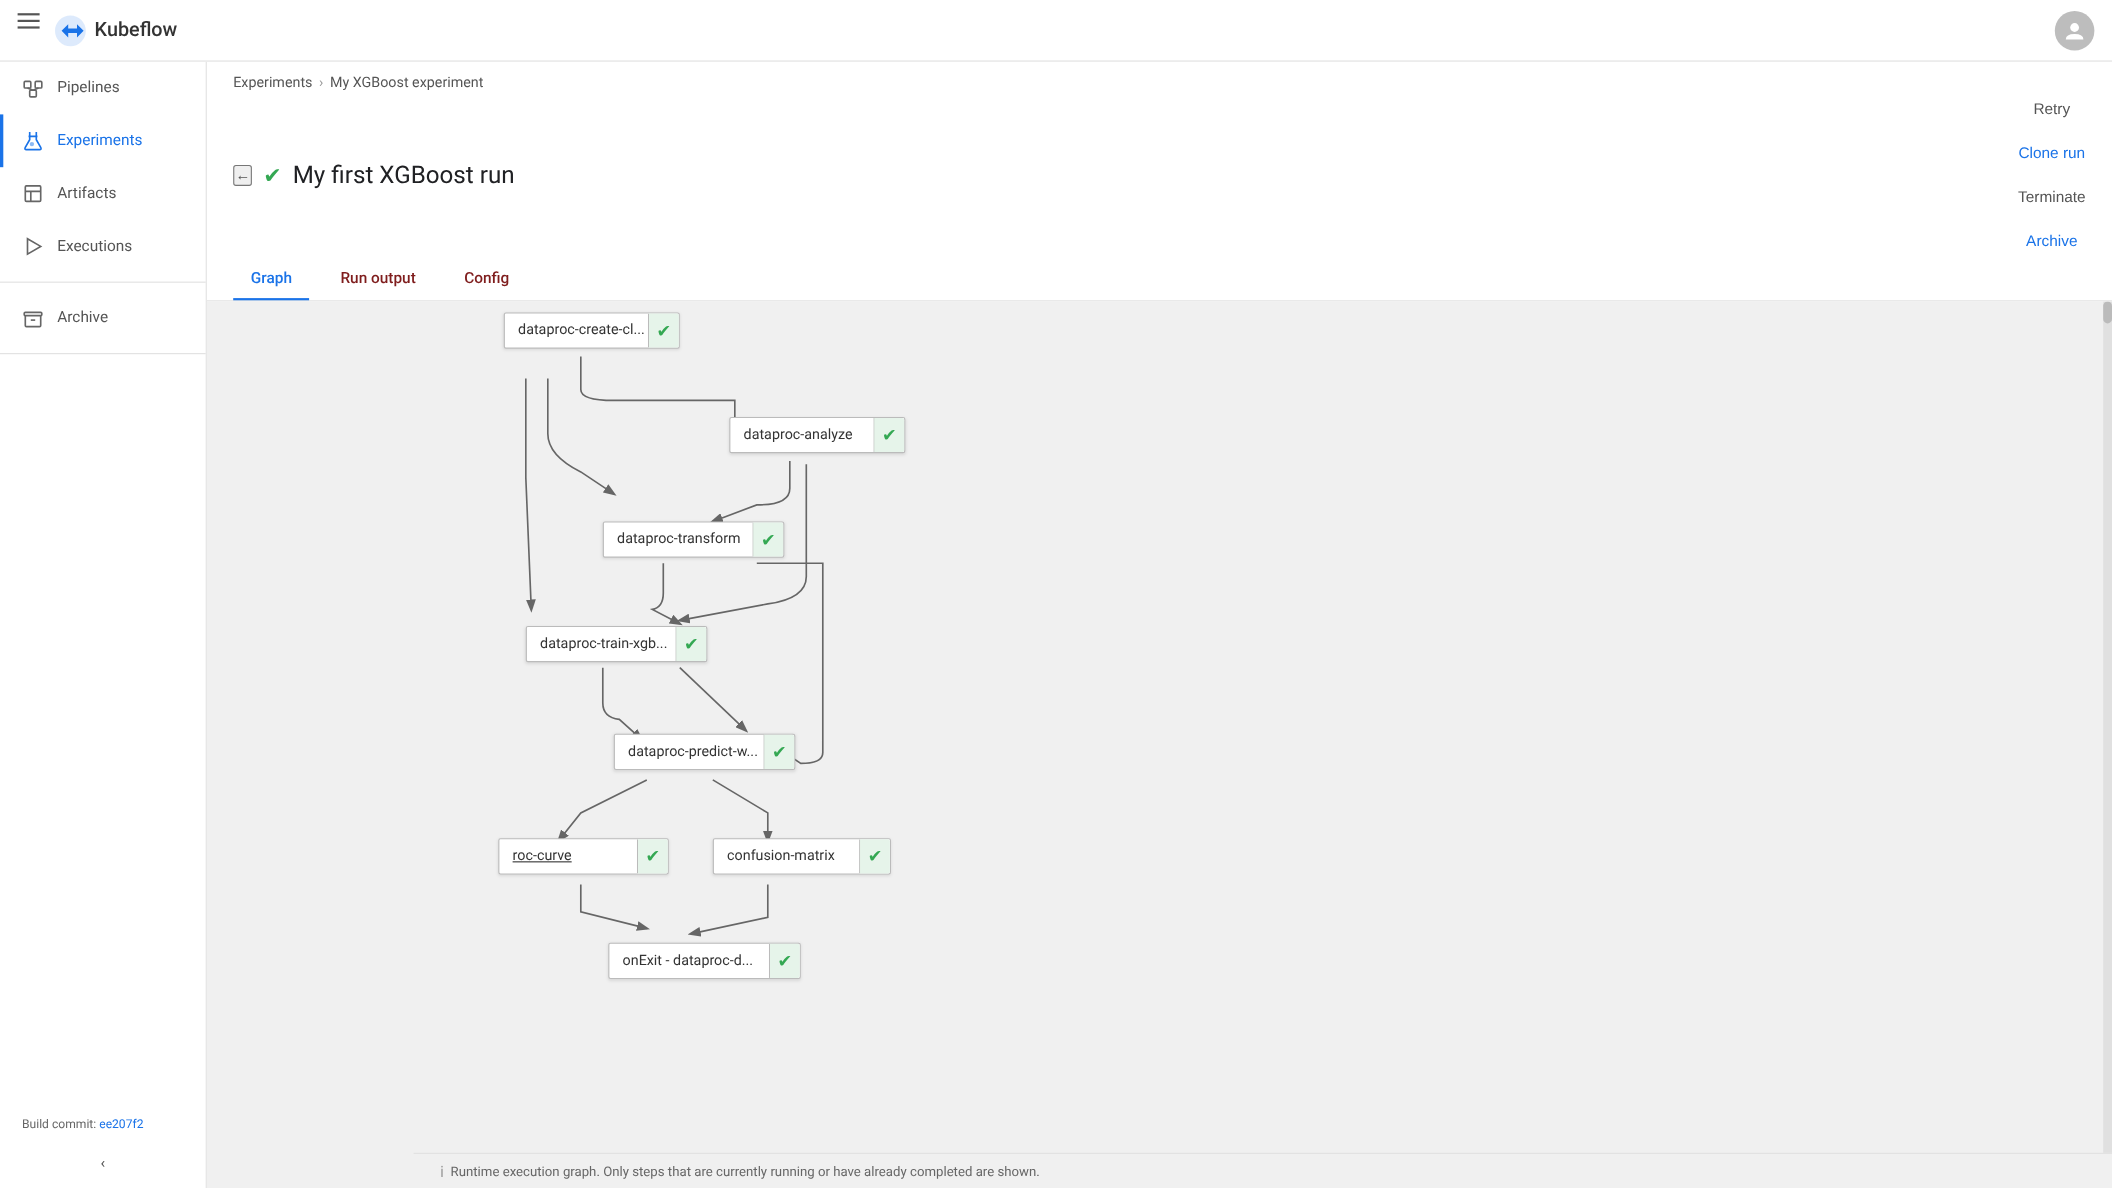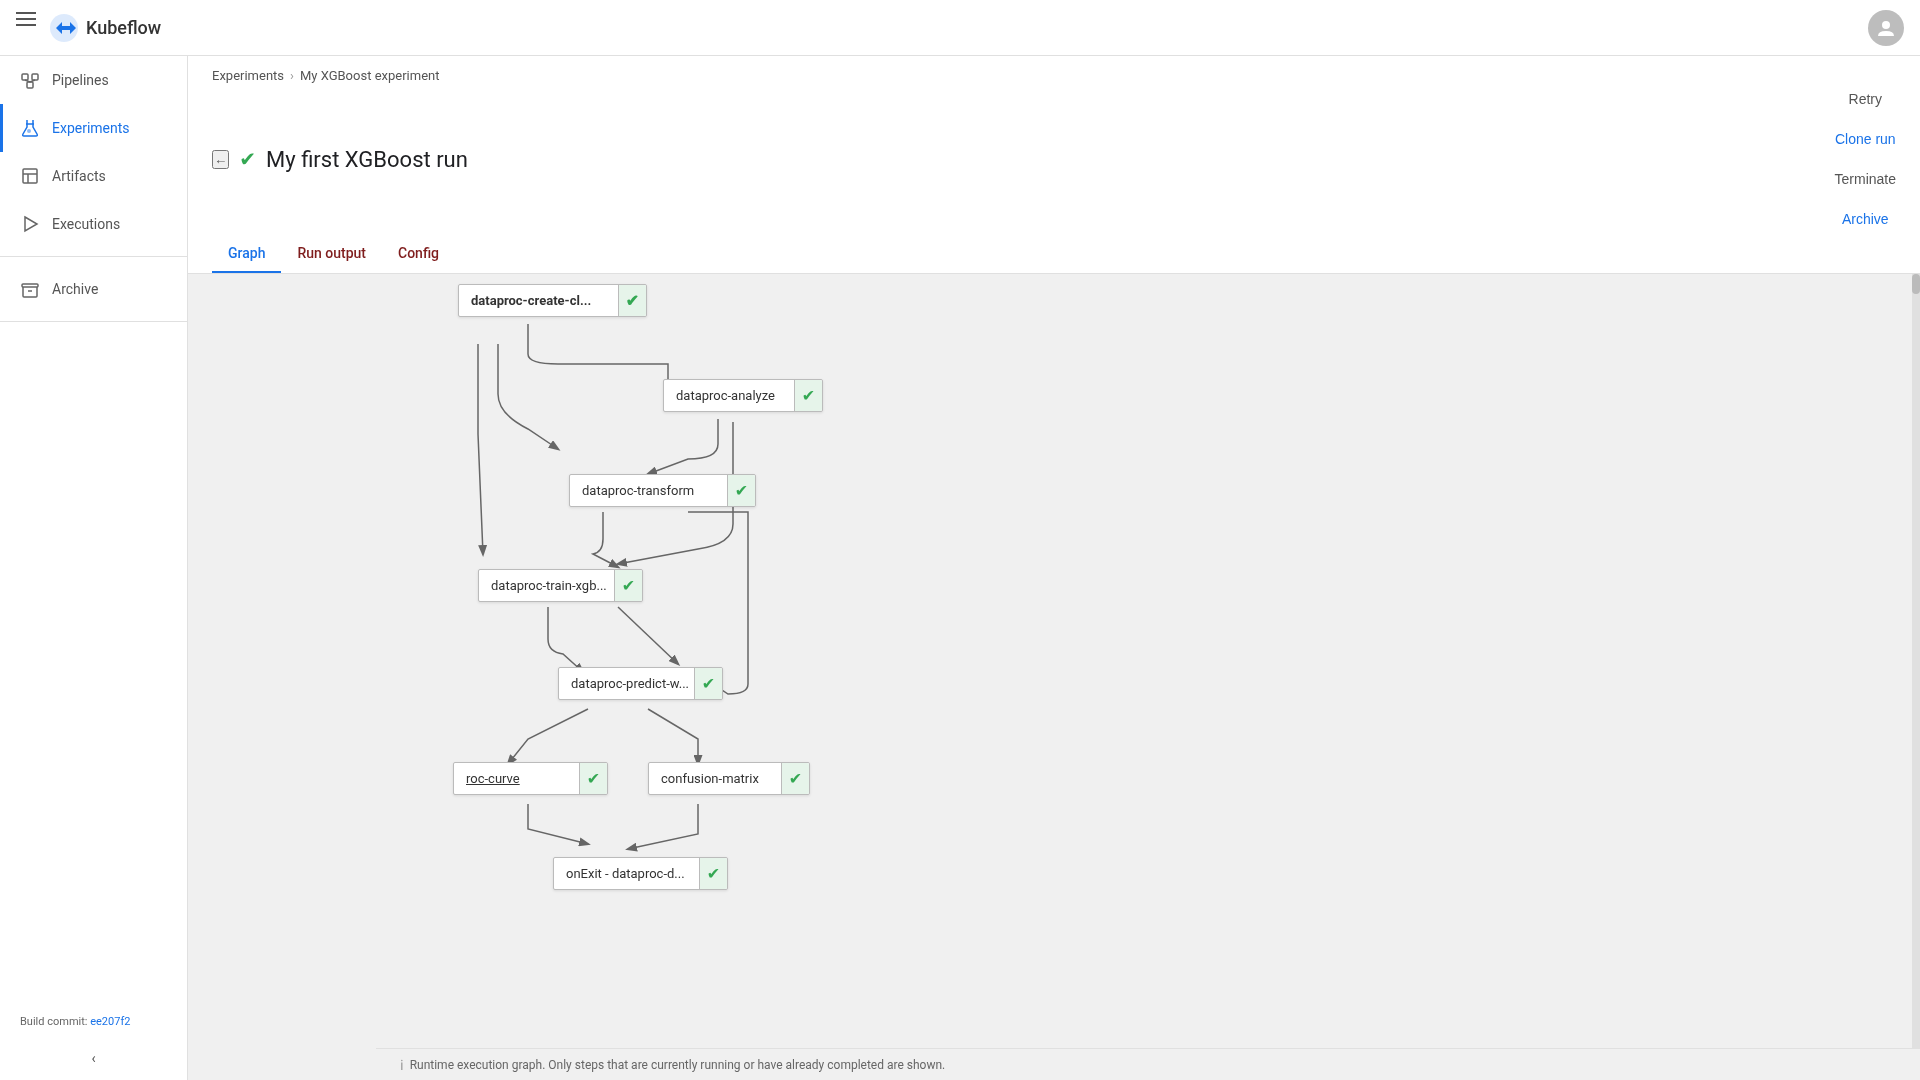--- a/index.html
+++ b/index.html
@@ -77,21 +77,21 @@
     }
     .page-title-left { display: flex; align-items: center; gap: 10px; }
     .back-btn { cursor: pointer; color: #555; }
     .success-icon { color: #34a853; font-size: 20px; }
     .page-title { font-size: 22px; font-weight: 400; color: #202124; }
     .page-actions { display: flex; align-items: center; gap: 24px; flex-direction: column; }
     .action-btn { background: none; border: none; cursor: pointer; font-size: 14px; color: #555; }
     .action-btn.primary { color: #1a73e8; font-weight: 500; }
 
     
-    .tabs { display: flex; gap: 0; }
+    .tabs { display: flex; gap: 12px; }
     .tab {
       padding: 10px 16px;
       cursor: pointer;
       font-size: 14px;
       color: #7f1d1d;
       border-bottom: 2px solid transparent;
       font-weight: 500;
     }
     .tab.active { color: #1a73e8; border-bottom: 2px solid #1a73e8; }
 
@@ -358,35 +358,35 @@
 
             <path class="arrow" d="M 400 435 L 340 465 L 320 490"></path>
 
             <path class="arrow" d="M 460 435 L 510 465 L 510 490"></path>
 
             <path class="arrow" d="M 340 530 L 340 555 L 400 570"></path>
 
             <path class="arrow" d="M 510 530 L 510 560 L 440 575"></path>
           </svg>
 
-          <div class="node" style="left:270px; top:10px; width:189px;font-weight:bold;">
+          <div class="node" style="left:270px; top:10px; width:160px;">
             <span style="flex:1;">dataproc-create-cl...</span>
             <div class="node-success-tab">
               <span class="check-icon">✔</span>
             </div>
           </div>
 
           <div class="node" style="left:475px; top:105px; width:160px;">
             <span style="flex:1;">dataproc-analyze</span>
             <div class="node-success-tab">
               <span class="check-icon">✔</span>
             </div>
           </div>
 
-          <div class="node" style="left:381px; top:200px; width:187px;">
+          <div class="node" style="left:360px; top:200px; width:165px;">
             <span style="flex:1;">dataproc-transform</span>
             <div class="node-success-tab">
               <span class="check-icon">✔</span>
             </div>
           </div>
 
           <div class="node" style="left:290px; top:295px; width:165px;">
             <span style="flex:1;">dataproc-train-xgb...</span>
             <div class="node-success-tab">
               <span class="check-icon">✔</span>

